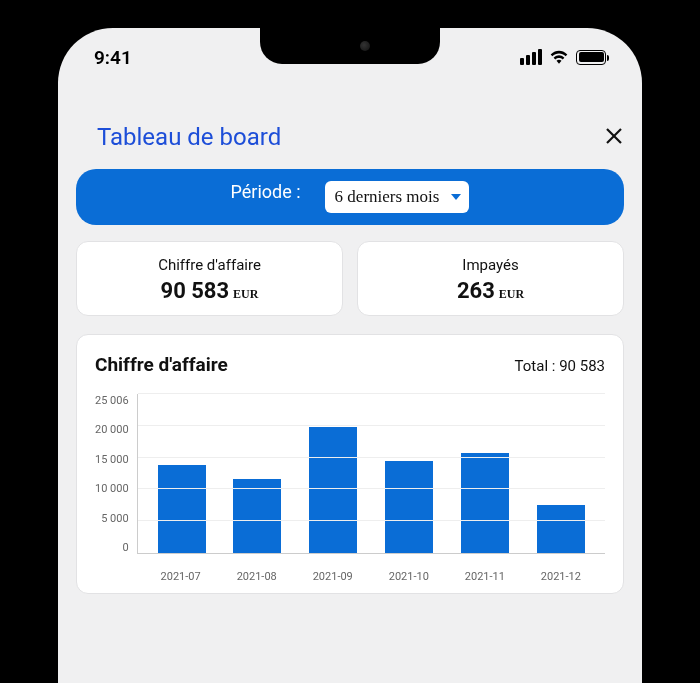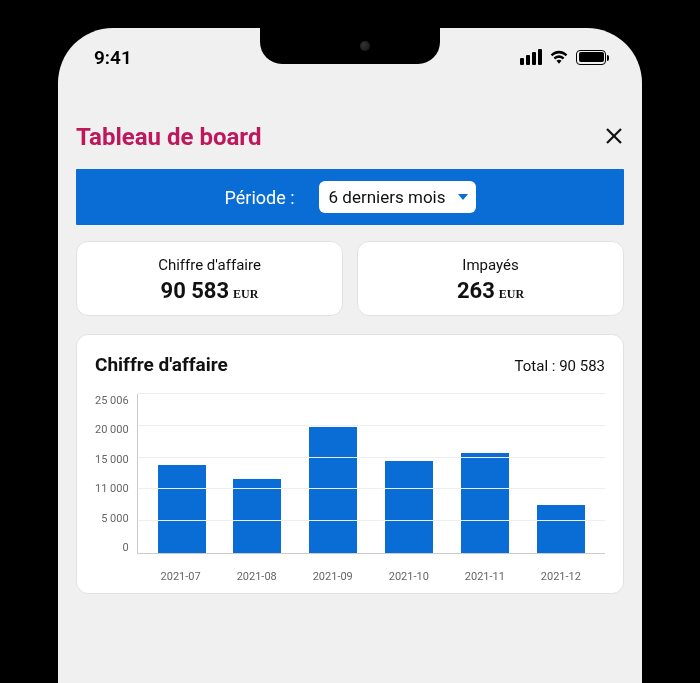--- a/index.html
+++ b/index.html
@@ -85,44 +85,44 @@
     top: 95px;
     left: 0; right: 0;
     padding: 0 18px;
   }
   .header-row {
     display: flex;
     justify-content: space-between;
     align-items: center;
     margin-bottom: 18px;
   }
-  .page-title { font-size: 24px; font-weight: 700; color: #be185d; }
+  .page-title { font-size: 24px; font-weight: 400; color: #1d4ed8; margin-left: 21px; }
   .close-x { font-size: 26px; font-weight: 400; cursor: pointer; color:#111; line-height:1; }
 
   .period-bar {
     background: #0a6dd6;
-    border-radius: 1px;
+    border-radius: 20px;
     padding: 12px 16px;
     display: flex;
-    align-items: center;
     justify-content: center;
     gap: 24px;
     margin-bottom: 16px;
   }
   .period-label { color: #fff; font-size: 18px; }
   .period-select {
     background: #fff;
     border: none;
     border-radius: 6px;
     padding: 6px 30px 6px 10px;
     font-size: 17px;
     color: #111;
     position: relative;
     display: inline-flex;
     align-items: center;
+    font-family: Liberation Serif, serif;
   }
   .chevron {
     position:absolute; right:8px; top:50%; transform:translateY(-50%);
     width: 0; height: 0;
     border-left: 5px solid transparent;
     border-right: 5px solid transparent;
     border-top: 6px solid #0a6dd6;
   }
 
   .kpi-row { display: flex; gap: 14px; margin-bottom: 18px; }
@@ -276,21 +276,21 @@
           <div class="chart-total">
             <span>Total :</span>
             <span class="tot-val">90 583</span>
           </div>
         </div>
         <div class="chart-body">
           <div class="y-axis" id="y-axis">
               <span>25 006</span>
               <span>20 000</span>
               <span>15 000</span>
-              <span>11 000</span>
+              <span>10 000</span>
               <span>5 000</span>
               <span>0</span>
             </div>
           <div class="plot-wrap">
             <div class="plot-area" id="plot-area">
               <div class="bars" id="bars">
                   <div class="bar" style="height: 55.2%;"></div>
                   <div class="bar" style="height: 46.4%;"></div>
                   <div class="bar" style="height: 79.2%;"></div>
                   <div class="bar" style="height: 57.6%;"></div>

